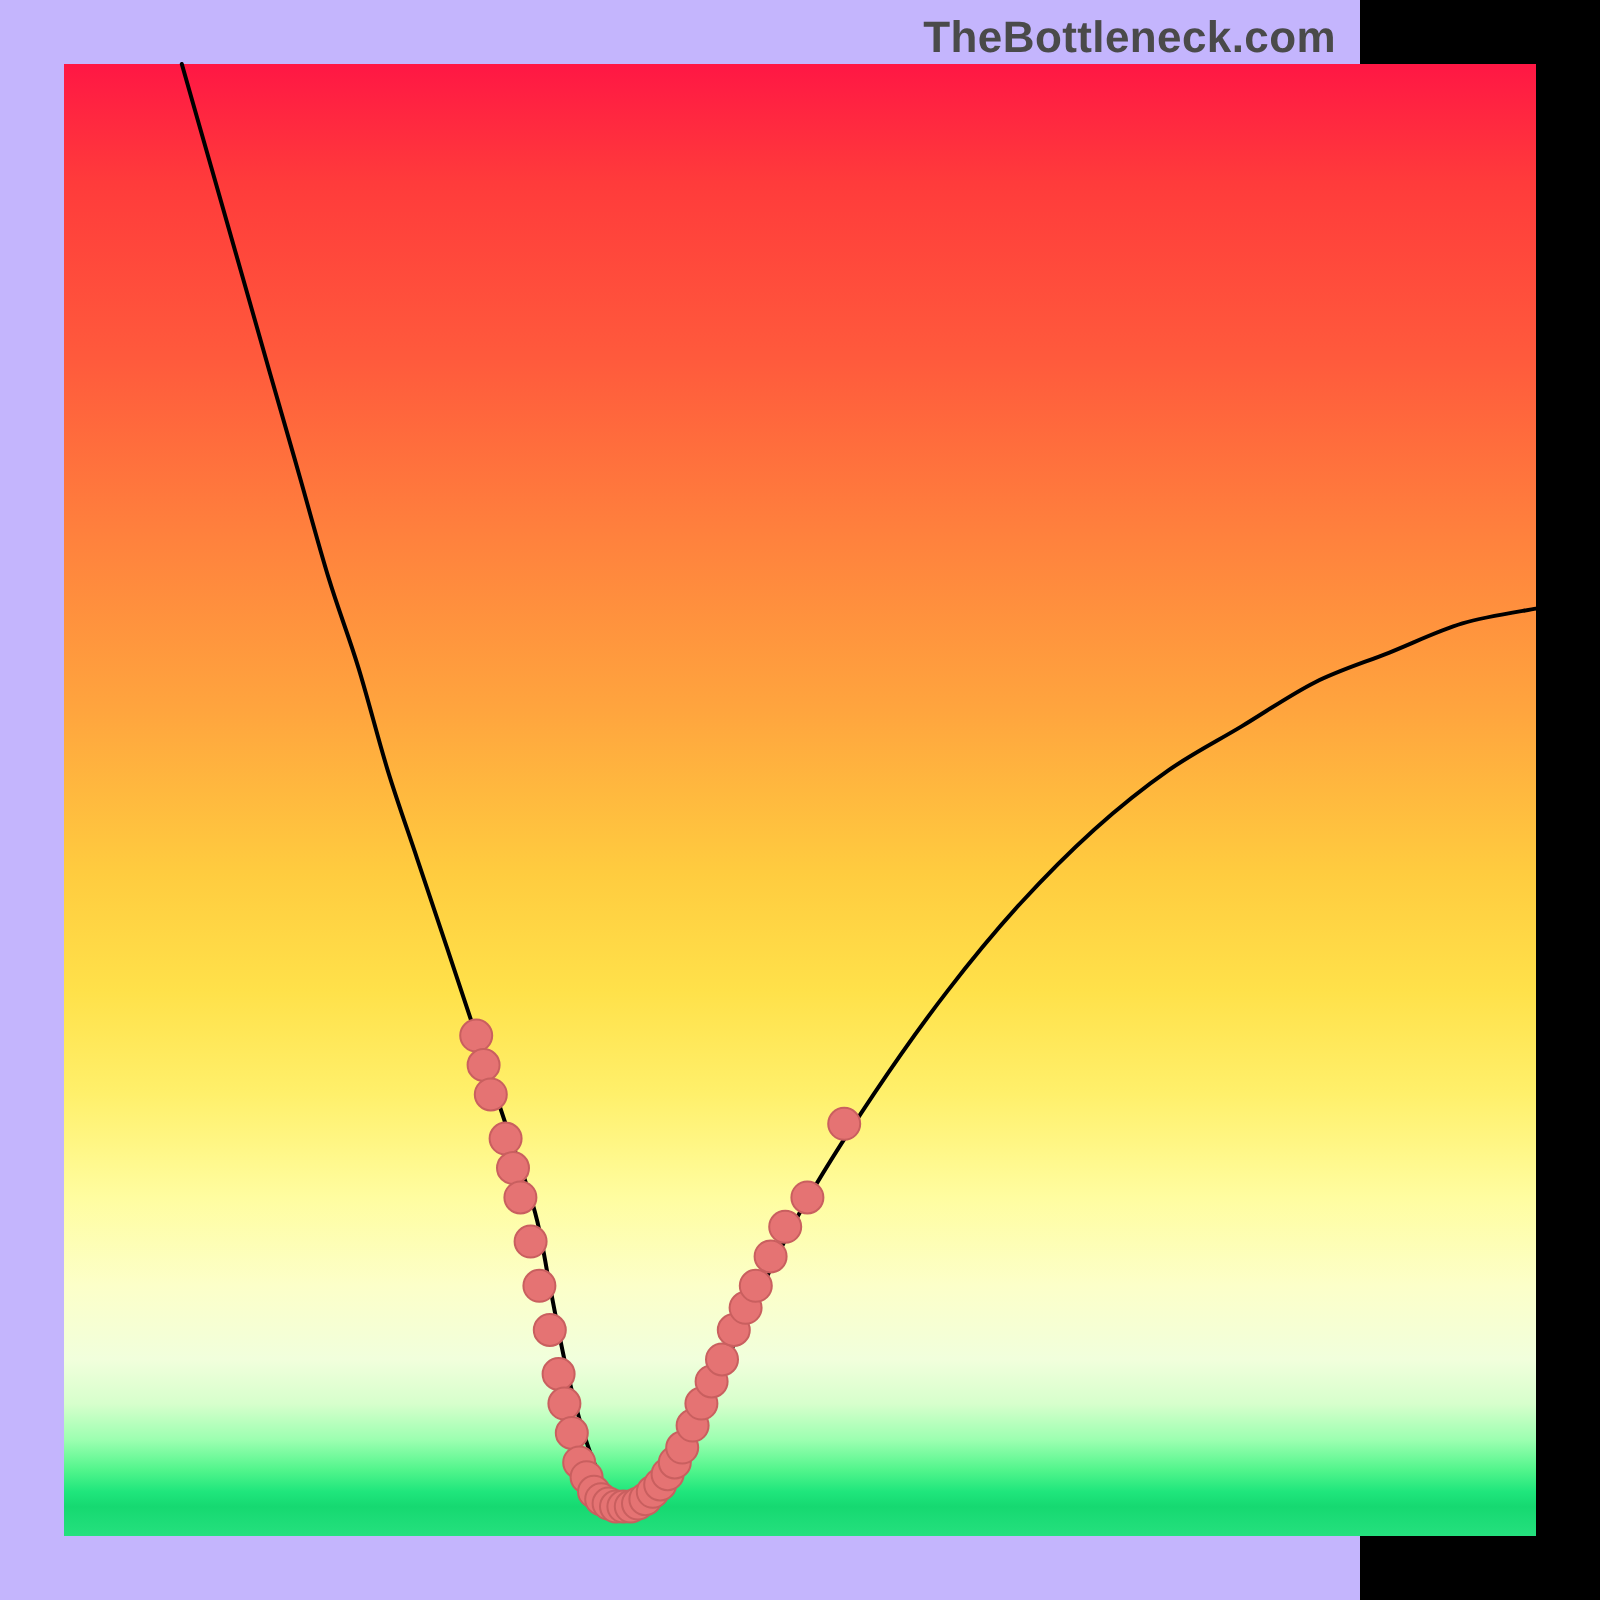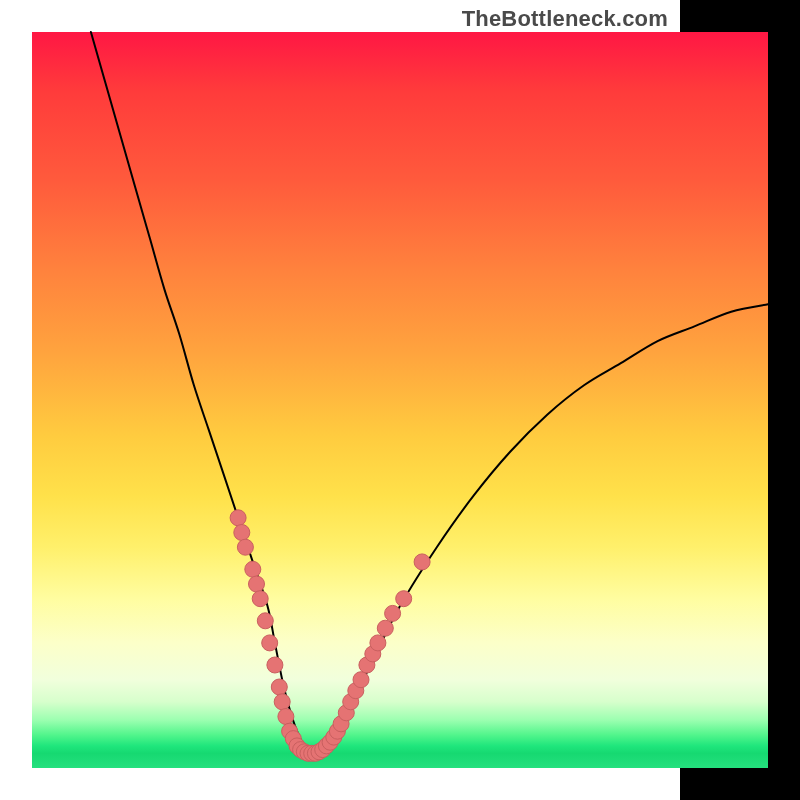--- a/index.html
+++ b/index.html
@@ -10,21 +10,21 @@
     background: #000;
     overflow: hidden;
     font-family: Arial, Helvetica, sans-serif;
   }
   .frame {
     position: absolute;
     top: 0;
     left: 0;
     width: 680px;
     height: 800px;
-    background: #ffffff;
+    background: #c4b5fd;
   }
   .plot {
     position: absolute;
     top: 32px;
     left: 32px;
     width: 736px;
     height: 736px;
     
     background: linear-gradient(
       to bottom,

